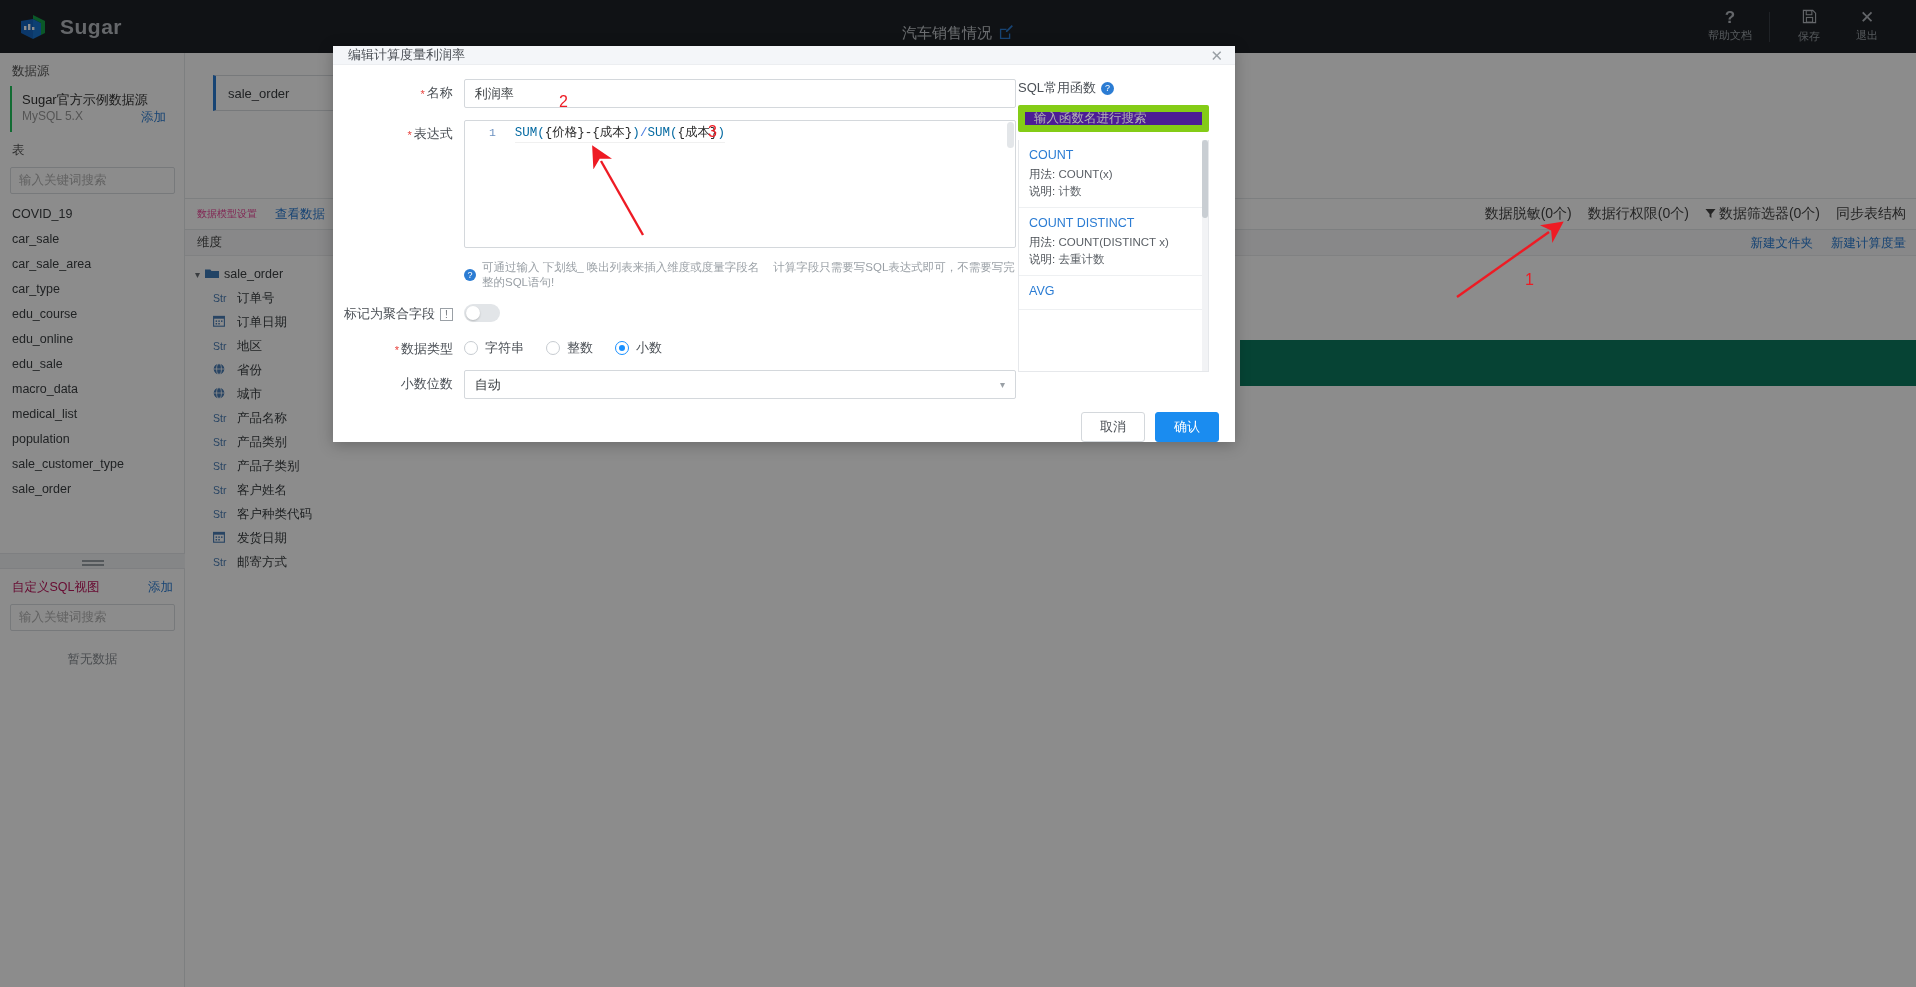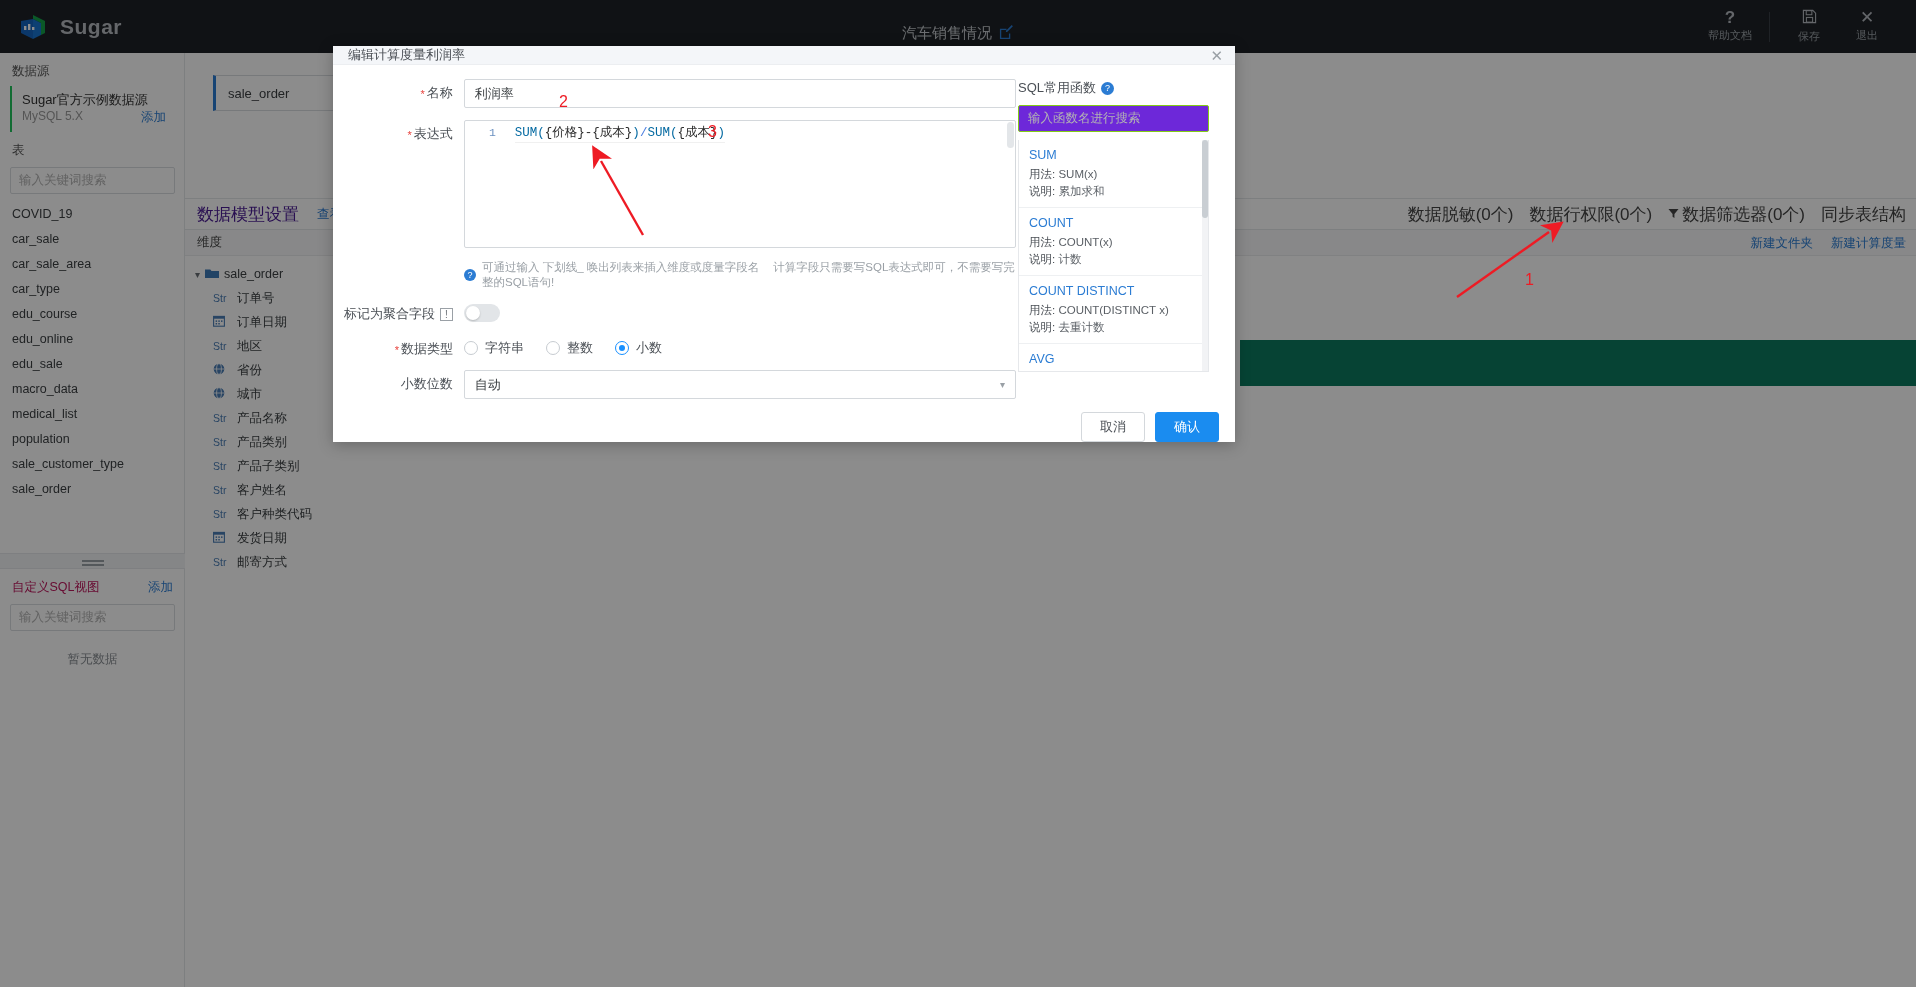--- a/index.html
+++ b/index.html
@@ -80,24 +80,24 @@
   #table-card{
     margin-left:14px; margin-top:8px; width:150px; height:36px;
     border:1px solid #d9dde1; border-left:3px solid #2b7cd3; background:#fff;
     display:flex; align-items:center; padding-left:12px; font-size:13px; color:#3c4043;
   }
   #ws-tabsbar{
     position:absolute; left:0; top:145px; right:0; height:32px;
     border-top:1px solid #e4e7ea; border-bottom:1px solid #e4e7ea;
     display:flex; align-items:center; padding-left:12px; gap:18px; background:#fff;
   }
-  #ws-tabsbar .t1{ font-size:17px; color:#4c1d95; }
+  #ws-tabsbar .t1{ font-size:10px; color:#ec4899; }
   #ws-toolbar-right{
     position:absolute; right:10px; top:145px; height:32px;
-    display:flex; align-items:center; gap:16px; font-size:17px; color:#444;
+    display:flex; align-items:center; gap:16px; font-size:14px; color:#444;
   }
   #ws-toolbar-right .ti{ display:flex; align-items:center; gap:3px; cursor:pointer; }
   #dim-header{
     position:absolute; left:0; top:177px; right:0; height:26px;
     background:#f7f8f9; border-bottom:1px solid #e9ebed;
     display:flex; align-items:center; padding-left:12px;
     font-size:12.5px; color:#444;
   }
   #dim-actions{
     position:absolute; right:10px; top:177px; height:26px;
@@ -188,22 +188,22 @@
     background:#fff; cursor:pointer;
   }
   #decimal-select .cv{ margin-left:auto; color:#9aa0a6; font-size:10px; }
 
   
   #dlg-right{ width:205px; margin-left:2px; }
   #fn-head{ display:flex; align-items:center; gap:5px; font-size:13px; color:#4a4f55; margin-bottom:8px; }
   #fn-help{ width:13px; height:13px; border-radius:50%; background:#2b7cd3; color:#fff; font-size:9px;
             display:flex; align-items:center; justify-content:center; }
   #fn-search{
-    width:191px; height:27px; border:1px solid #84cc16; border-radius:2px;
-    display:flex; align-items:center; padding:0 9px; font-size:12.5px; color:#b3b3b3; background:#6d28d9;
+    width:191px; height:27px; border:7px solid #84cc16; border-radius:2px;
+    display:flex; align-items:center; padding:0 9px; font-size:12.5px; color:#b3b3b3; background:#4c1d95;
   }
   #fn-list{
     margin-top:8px; width:191px; height:232px; border:1px solid #e6e8eb; border-top:none;
     overflow:hidden; position:relative; background:#fff;
   }
   .fn-item{ padding:8px 10px 7px 10px; border-bottom:1px solid #eef0f2; cursor:pointer; }
   .fn-name{ color:#2b7cd3; font-size:12.5px; margin-bottom:4px; }
   .fn-line{ font-size:11.5px; color:#5b6066; line-height:17px; }
   .fn-line .k{ color:#4a4f55; }
   #fn-scrollbar{ position:absolute; right:0; top:0; width:6px; height:100%; background:#f2f3f5; }
@@ -507,25 +507,20 @@
     <div id="dlg-right">
       <div id="fn-head">
         <span>SQL常用函数</span>
         <span id="fn-help">?</span>
       </div>
       <div id="fn-search">
         <span>输入函数名进行搜索</span>
       </div>
       <div id="fn-list">
         <div id="fn-list-inner">
-            <div class="fn-item">
-              <div class="fn-name">SUM</div>
-              <div class="fn-line"><span class="k">用法:</span> <span>SUM(x)</span></div>
-              <div class="fn-line"><span class="k">说明:</span> <span>累加求和</span></div>
-            </div>
             <div class="fn-item">
               <div class="fn-name">COUNT</div>
               <div class="fn-line"><span class="k">用法:</span> <span>COUNT(x)</span></div>
               <div class="fn-line"><span class="k">说明:</span> <span>计数</span></div>
             </div>
             <div class="fn-item">
               <div class="fn-name">COUNT DISTINCT</div>
               <div class="fn-line"><span class="k">用法:</span> <span>COUNT(DISTINCT x)</span></div>
               <div class="fn-line"><span class="k">说明:</span> <span>去重计数</span></div>
             </div>

